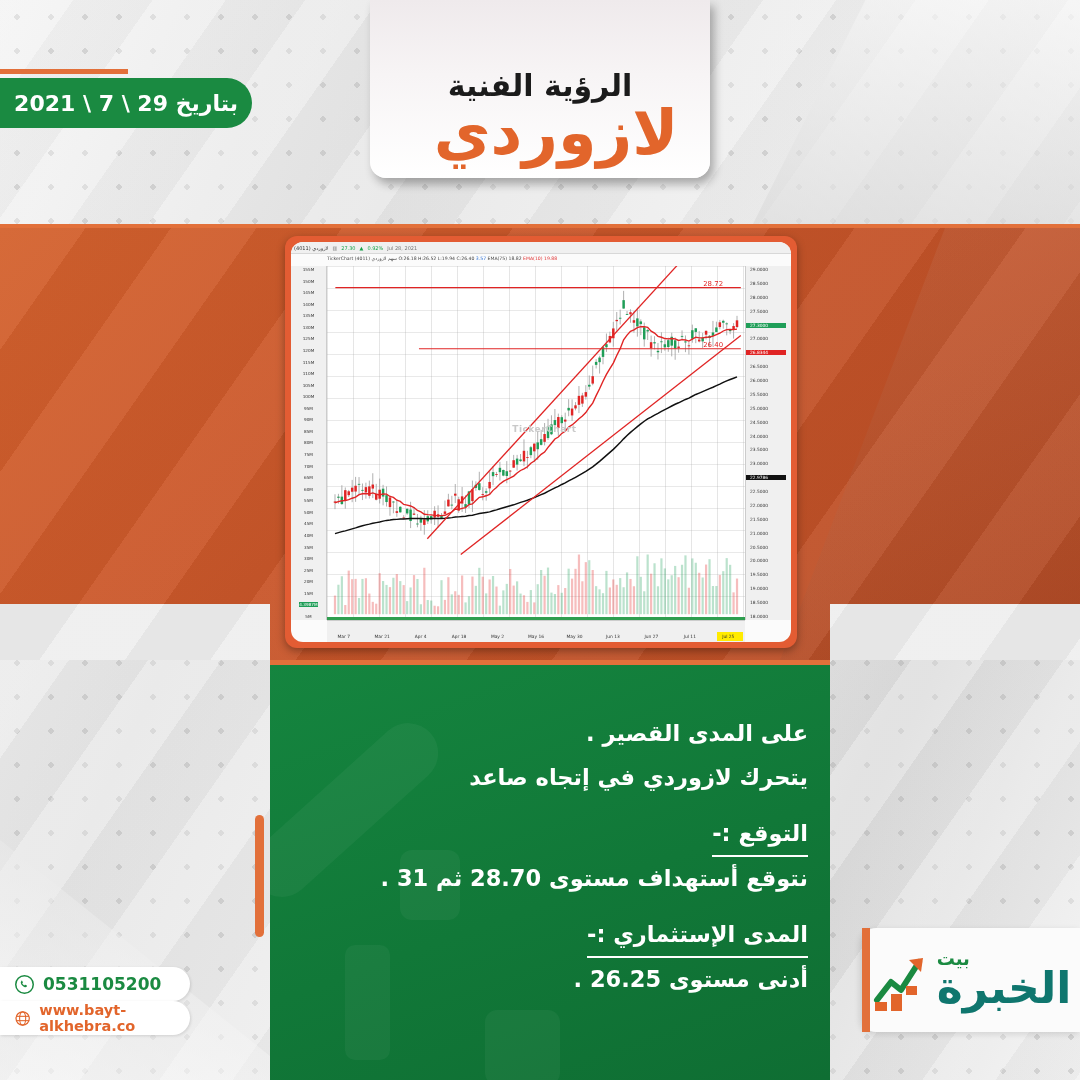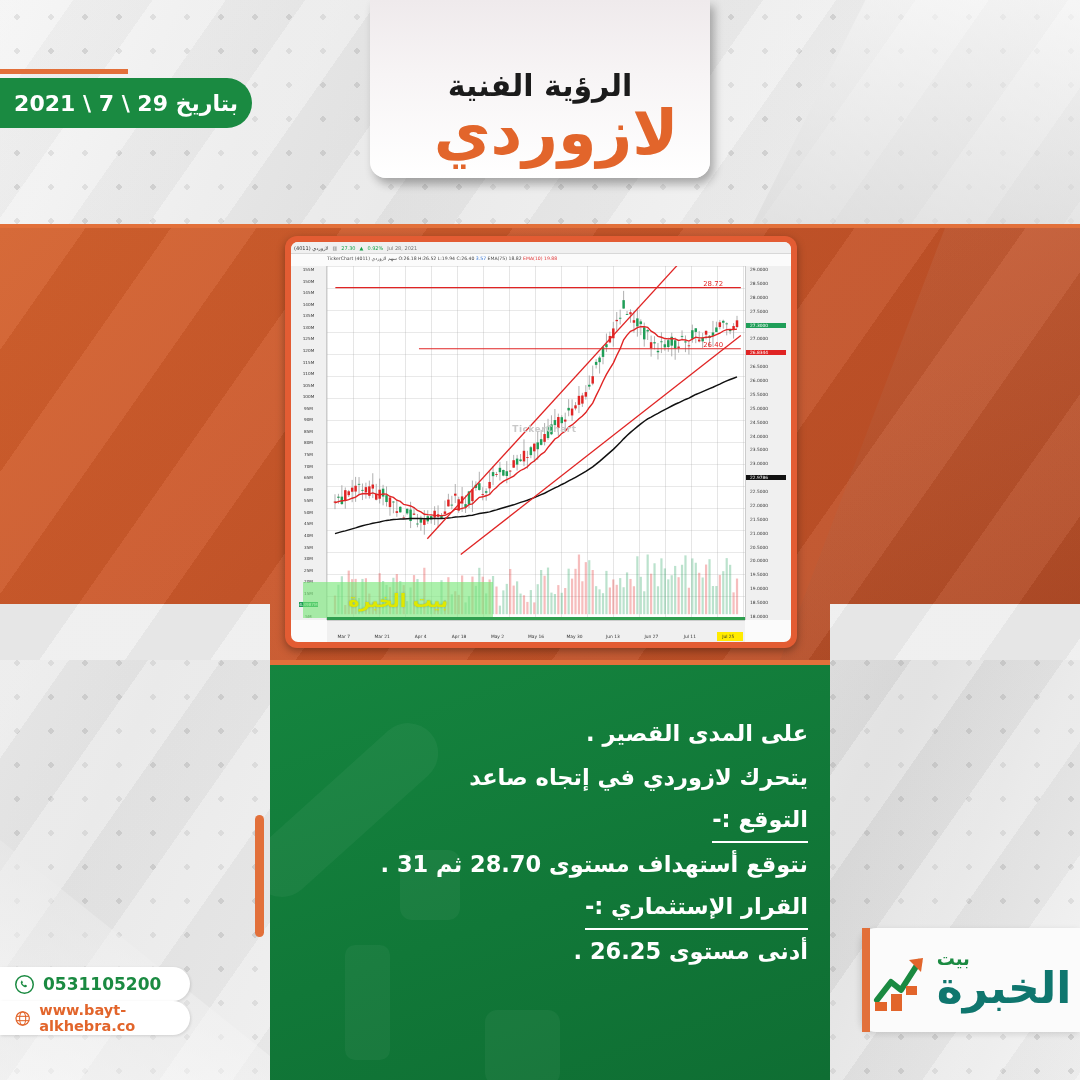--- a/index.html
+++ b/index.html
@@ -52,21 +52,21 @@
   .ob-notch-l{position:absolute;left:0;bottom:0;width:270px;height:56px;background:#efefef;}
   .ob-notch-r{position:absolute;right:0;bottom:0;width:250px;height:56px;background:#efefef;}
   .ob-cut{position:absolute;right:0;top:0;width:300px;height:432px;
     background:linear-gradient(160deg,rgba(255,255,255,.07),rgba(0,0,0,.06));
     clip-path:polygon(55% 0,100% 0,100% 100%,0 100%);}
 
   
   .chart-frame{position:absolute;left:285px;top:236px;width:512px;height:412px;
     background:#e35c33;border-radius:12px;padding:6px;
     box-shadow:0 3px 9px rgba(0,0,0,.35);}
-  .chart-inner{width:100%;height:100%;background:#fbfbfb;border-radius:7px;
+  .chart-inner{width:100%;height:100%;background:#fbfbfb;border-radius:12px;
     overflow:hidden;position:relative;}
 
   .ck-topbar{height:12px;background:#f0f0f0;border-bottom:1px solid #d8d8d8;
     display:flex;align-items:center;gap:4px;padding:0 3px;
     font-family:"DejaVu Sans", sans-serif;font-size:5px;color:#333;white-space:nowrap;}
   .ck-up{color:#17a34a;}
   .ck-gray{color:#777;}
   .ck-ohlc{position:absolute;left:36px;top:14px;font-size:4.6px;color:#444;white-space:nowrap;z-index:6;}
   .ck-ohlc .blu{color:#2a6fd6;}
   .ck-ohlc .red{color:#e03131;}
@@ -117,21 +117,21 @@
   .gp-shape3{position:absolute;left:75px;top:285px;width:45px;height:115px;
     background:rgba(255,255,255,.045);border-radius:10px;}
   .gp-shape4{position:absolute;left:215px;top:350px;width:75px;height:75px;
     background:rgba(255,255,255,.045);border-radius:12px;}
   .gp-topline{position:absolute;left:0;top:0;width:560px;height:5px;background:#e2703a;}
 
   .gp-body{position:relative;z-index:2;direction:rtl;text-align:right;
     padding:52px 22px 0 28px;color:#fff;}
   .gp-line{font-size:22.5px;font-weight:bold;line-height:1.95;}
   .gp-head{font-size:22.5px;font-weight:bold;line-height:1.7;
-    display:inline-block;border-bottom:2.5px solid #ffffff;padding-bottom:3px;}
+    display:inline-block;border-bottom:2.5px solid #ffffff;padding-bottom:3px;margin-top:14px;}
   .gp-headwrap{text-align:right;}
 
   
   .contact{position:absolute;left:0;width:190px;height:34px;background:#fff;
     border-radius:0 18px 18px 0;display:flex;align-items:center;gap:8px;
     padding-left:14px;box-shadow:1px 1px 3px rgba(0,0,0,.12);}
   .contact.phone{top:967px;}
   .contact.web{top:1001px;}
   .contact .txt{font-size:17px;font-weight:bold;}
   .phone .txt{color:#1a8a41;}
@@ -625,21 +625,20 @@
           <polyline points="100.8,282.0196363636364 352.8,-1.7301818181818582" fill="none" stroke="#e02424" stroke-width="1.3"></polyline>
           <polyline points="134.4,298.38981818181816 415.8,71.9356363636364" fill="none" stroke="#e02424" stroke-width="1.3"></polyline>
           <polyline points="8.4,22.279418181818215 415.8,22.279418181818215" fill="none" stroke="#e02424" stroke-width="1.2"></polyline>
           <polyline points="92.4,85.57745454545459 415.8,85.57745454545459" fill="none" stroke="#e02424" stroke-width="1.2"></polyline>
           <text x="378" y="20.279418181818215" fill="#e02424" font-size="7" font-family="&quot;DejaVu Sans&quot;, sans-serif">28.72</text>
           <text x="378" y="83.57745454545459" fill="#e02424" font-size="7" font-family="&quot;DejaVu Sans&quot;, sans-serif">26.40</text>
         </svg>
     <div class="tc-watermark">TickerChart</div>
   </div>
 
-  <div class="bk-watermark">بيت الخبرة</div>
 
   <div class="date-axis" id="date-axis">
     <div class="dhl"></div>
   <div class="dt" style="left: 4%;">Mar 7</div>
         <div class="dt" style="left: 13.2%;">Mar 21</div>
         <div class="dt" style="left: 22.4%;">Apr 4</div>
         <div class="dt" style="left: 31.6%;">Apr 18</div>
         <div class="dt" style="left: 40.8%;">May 2</div>
         <div class="dt" style="left: 50%;">May 16</div>
         <div class="dt" style="left: 59.2%;">May 30</div>
@@ -662,21 +661,21 @@
   <div class="gp-body">
     <div class="gp-line">على المدى القصير .</div>
     <div class="gp-line">يتحرك لازوردي في إتجاه صاعد</div>
 
     <div class="gp-headwrap">
       <span class="gp-head">التوقع :-</span>
     </div>
     <div class="gp-line">نتوقع أستهداف مستوى 28.70 ثم 31 .</div>
 
     <div class="gp-headwrap">
-      <span class="gp-head">القرار الإستثماري :-</span>
+      <span class="gp-head">المدى الإستثماري :-</span>
     </div>
     <div class="gp-line">أدنى مستوى 26.25 .</div>
   </div>
 </div>
 
 <div class="footer-orange"></div>
 
 <div class="contact phone">
   <svg width="21" height="21" viewBox="0 0 24 24">
     <circle cx="12" cy="12" r="10" fill="none" stroke="#1a8a41" stroke-width="1.7"></circle>

